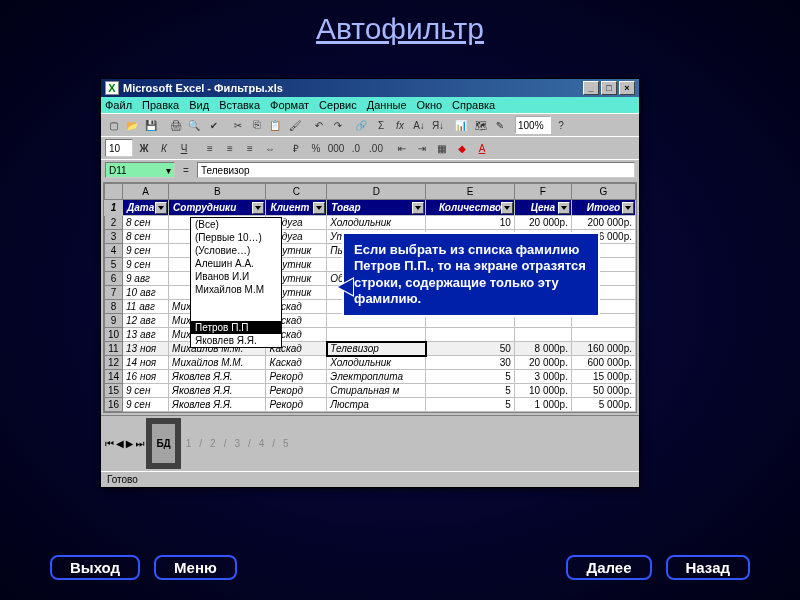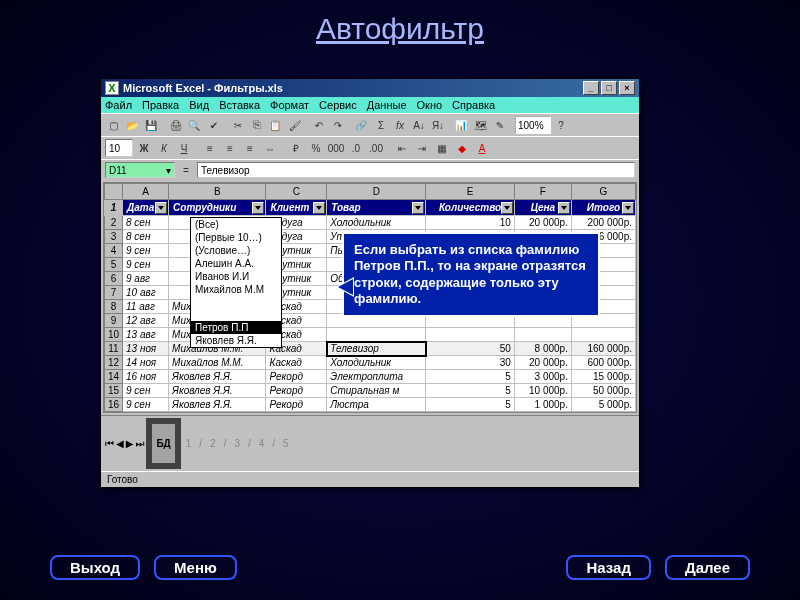--- a/index.html
+++ b/index.html
@@ -352,15 +352,15 @@
   </div>
   <div class="statusbar">Готово</div>
 </div>
 
 <div class="callout">Если выбрать из списка фамилию Петров П.П., то на экране отразятся строки, содержащие только эту фамилию.</div>
 
 <div class="navbuttons">
   <button class="navbtn">Выход</button>
   <button class="navbtn">Меню</button>
   <span class="navspacer"></span>
+  <button class="navbtn">Далее</button>
   <button class="navbtn">Назад</button>
-  <button class="navbtn">Далее</button>
 </div>
 
 </body></html>

